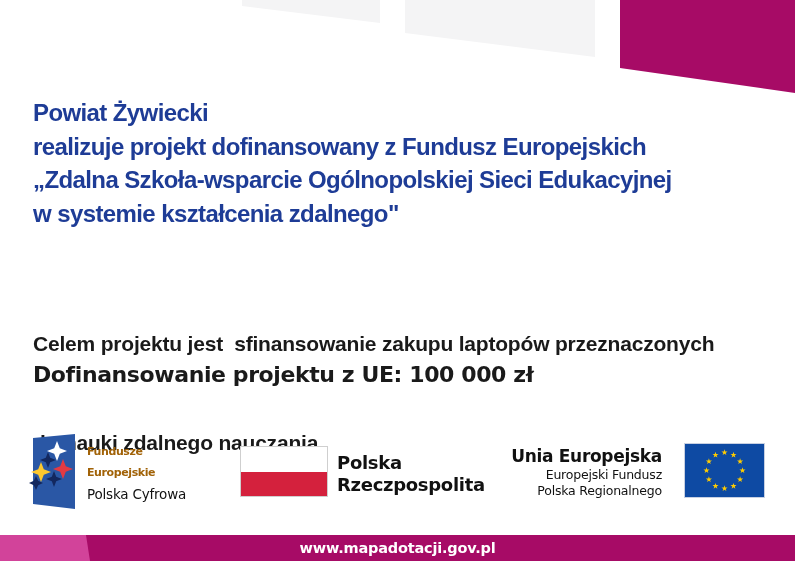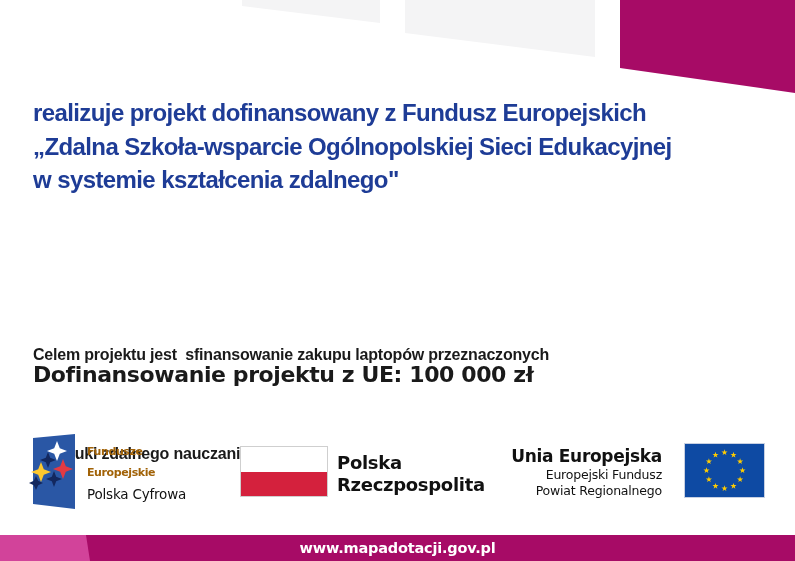--- a/index.html
+++ b/index.html
@@ -8,22 +8,22 @@
     overflow:hidden;font-family:"Liberation Sans",sans-serif;
   }
   .decor{position:absolute;top:0;left:0;}
   .heading{
     position:absolute;left:33px;top:96px;
     color:var(--heading-navy);font-weight:700;font-size:24px;line-height:33.5px;
     letter-spacing:-0.6px;white-space:nowrap;
     font-family:"Liberation Sans",sans-serif;
   }
   .goal{
-    position:absolute;left:33px;top:272px;
-    color:var(--text-black);font-weight:700;font-size:16px;line-height:33px;
+    position:absolute;left:33px;top:261px;
+    color:var(--text-black);font-weight:700;font-size:21px;line-height:33px;
     letter-spacing:-0.2px;white-space:pre;
   }
   .funding{
     position:absolute;left:33px;top:361px;
     color:var(--text-black);font-weight:700;font-size:22px;line-height:28px;
     letter-spacing:-0.4px;white-space:nowrap;
     font-family:"DejaVu Sans","Liberation Sans",sans-serif;
   }
   .logos{position:absolute;left:0;top:0;width:100%;height:100%;}
   .fe-flag{position:absolute;left:28px;top:434px;}
@@ -67,20 +67,21 @@
 
 <div class="page">
 
   <svg class="decor" width="795" height="100" viewBox="0 0 795 100">
     <polygon points="242,0 380,0 380,23 242,6" style="fill:var(--shape-gray)"></polygon>
     <polygon points="405,0 595,0 595,57 405,33" style="fill:var(--shape-gray)"></polygon>
     <polygon points="620,0 795,0 795,93 620,68" style="fill:var(--magenta)"></polygon>
   </svg>
 
   <div class="heading">
+    <div>Powiat Żywiecki</div>
     <div>realizuje projekt dofinansowany z Fundusz Europejskich</div>
     <div>„Zdalna Szkoła-wsparcie Ogólnopolskiej Sieci Edukacyjnej</div>
     <div>w systemie kształcenia zdalnego"</div>
   </div>
 
   <div class="goal">
     <div>Celem projektu jest  sfinansowanie zakupu laptopów przeznaczonych</div>
     <div>do nauki zdalnego nauczania</div>
   </div>
 
@@ -107,21 +108,21 @@
       <div class="red"></div>
     </div>
     <div class="pl-text">
       <div>Polska</div>
       <div>Rzeczpospolita</div>
     </div>
 
     <div class="eu-text">
       <div class="eu-title">Unia Europejska</div>
       <div class="eu-sub">Europejski Fundusz</div>
-      <div class="eu-sub">Powiat Regionalnego</div>
+      <div class="eu-sub">Polska Regionalnego</div>
     </div>
     <svg class="eu-flag" width="81" height="55" viewBox="0 0 81 55">
       <defs>
         <path id="eustar" d="M0,-3.2 L0.73,-1.01 L3.04,-0.99 L1.19,0.39 L1.88,2.59 L0,1.25 L-1.88,2.59 L-1.19,0.39 L-3.04,-0.99 L-0.73,-1.01 Z" style="fill:var(--eu-yellow)"></path>
       </defs>
       <rect x="0.5" y="0.5" width="80" height="54" style="fill:var(--eu-blue);stroke:#c7d0e2;stroke-width:1"></rect>
       <g>
         <use href="#eustar" x="40.5" y="9.5"></use>
         <use href="#eustar" x="49.5" y="11.9"></use>
         <use href="#eustar" x="56.1" y="18.5"></use>

